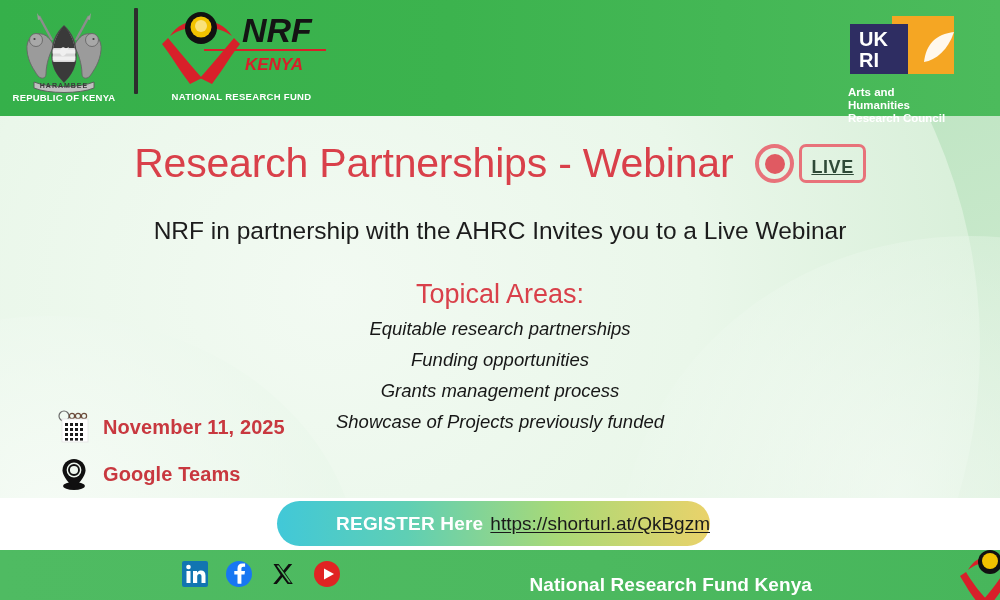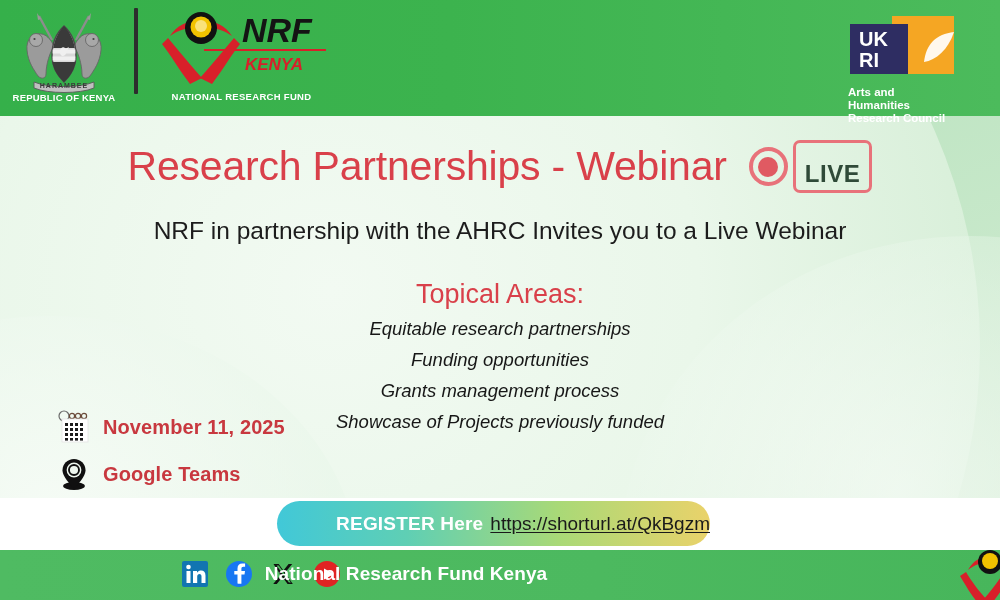--- a/index.html
+++ b/index.html
@@ -129,26 +129,27 @@
     display: flex; align-items: center; justify-content: center;
   }
   .live-dot i {
     display: block;
     width: 20px; height: 20px; border-radius: 50%;
     background: #e05a62;
   }
   .live-pill {
     border: 3.5px solid #e8727a;
     border-radius: 7px;
-    padding: 19px 9px 4px 9px;
-    font-size: 24px;
+    padding: 11px 9px 4px 9px;
+    font-size: 18px;
     font-weight: bold;
     color: #2f4a38;
     letter-spacing: 0.6px;
     line-height: 1;
+    text-decoration: underline;
   }
 
   .subtitle {
     position: absolute;
     left: 0; top: 101px;
     width: 1000px;
     text-align: center;
     font-size: 24.5px;
     color: #1c1c1c;
     font-weight: 400;
@@ -243,23 +244,23 @@
   }
   .socials {
     position: absolute;
     left: 180px; top: 9px;
     display: flex; align-items: center; gap: 14px;
   }
   .sico { width: 30px; height: 30px; position: relative; }
 
   .footer-title {
     position: absolute;
-    left: 0; top: 13px;
+    left: 0; top: 24px;
     width: 812px;
-    text-align: center;
+    text-align: right;
     font-size: 19px; font-weight: bold; color: #ffffff;
     letter-spacing: 0.1px;
   }
   .footer-watermark {
     position: absolute;
     right: -18px; top: -4px;
     width: 58px; height: 58px;
   }
 </style>
 </head>

